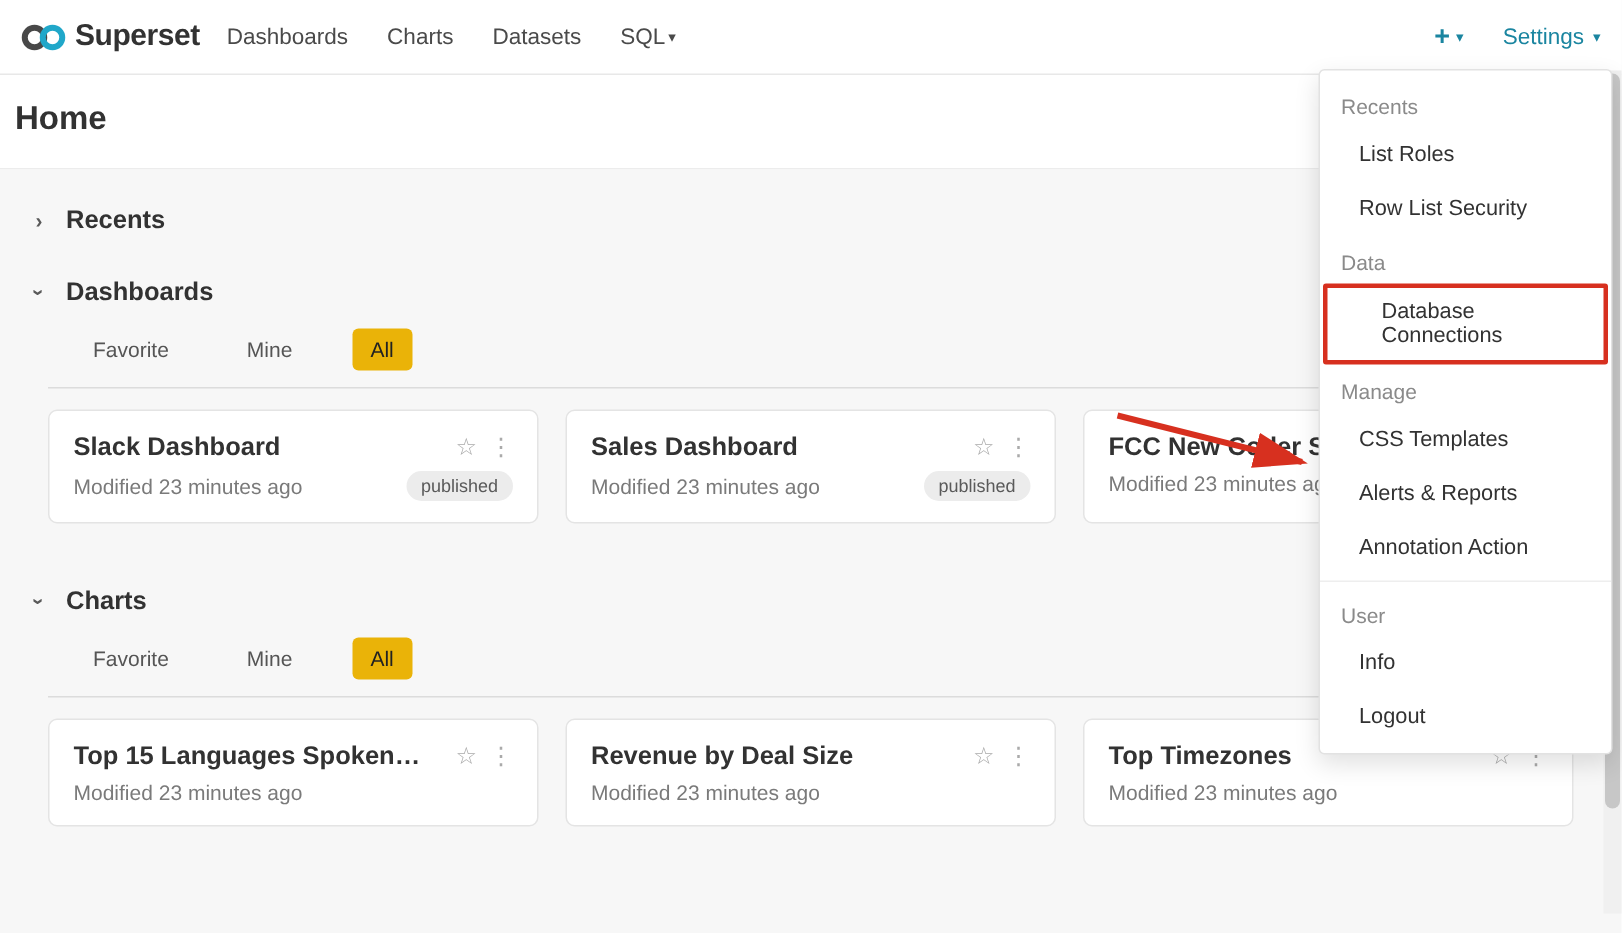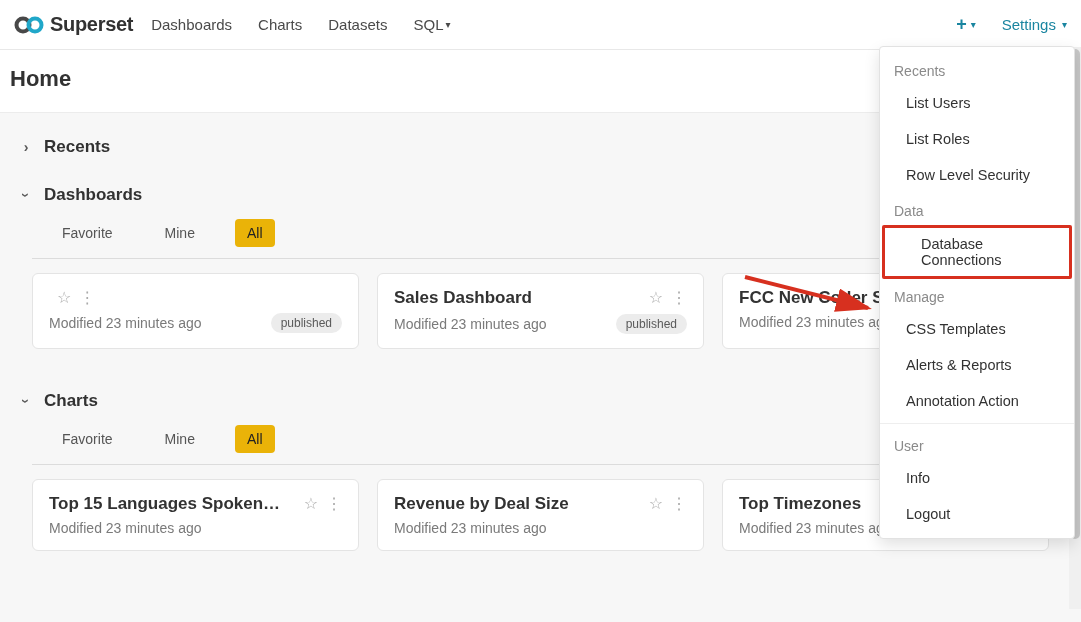--- a/index.html
+++ b/index.html
@@ -106,20 +106,21 @@
       </div>
       <div class="add-btn">
         <span>+</span>
         <span textcontent="+  DASHBOARD">+  DASHBOARD</span>
       </div>
     </div>
     <div class="divider"></div>
     <div class="cards">
       <div class="card">
         <div class="card-top">
+          <div class="card-title">Slack Dashboard</div>
           <div class="card-actions">
             <span class="star-icon">☆</span>
             <span class="dots-icon">⋮</span>
           </div>
         </div>
         <div class="card-sub">
           <span>Modified 23 minutes ago</span>
           <span class="badge">published</span>
         </div>
       </div>
@@ -204,23 +205,22 @@
           <span>Modified 23 minutes ago</span>
         </div>
       </div>
     </div>
   </div>
 
 </div>
 
 <div class="dropdown">
   <div class="dd-section-label">Recents</div>
-  <div class="dd-item">List Users</div>
   <div class="dd-item">List Roles</div>
-  <div class="dd-item">Row Level Security</div>
+  <div class="dd-item">Row List Security</div>
   <div class="dd-section-label">Data</div>
   <div class="dd-item highlight">Database Connections</div>
   <div class="dd-section-label">Manage</div>
   <div class="dd-item">CSS Templates</div>
   <div class="dd-item">Alerts &amp; Reports</div>
   <div class="dd-item">Annotation Action</div>
   <div class="dd-sep"></div>
   <div class="dd-section-label">User</div>
   <div class="dd-item">Info</div>
   <div class="dd-item">Logout</div>

